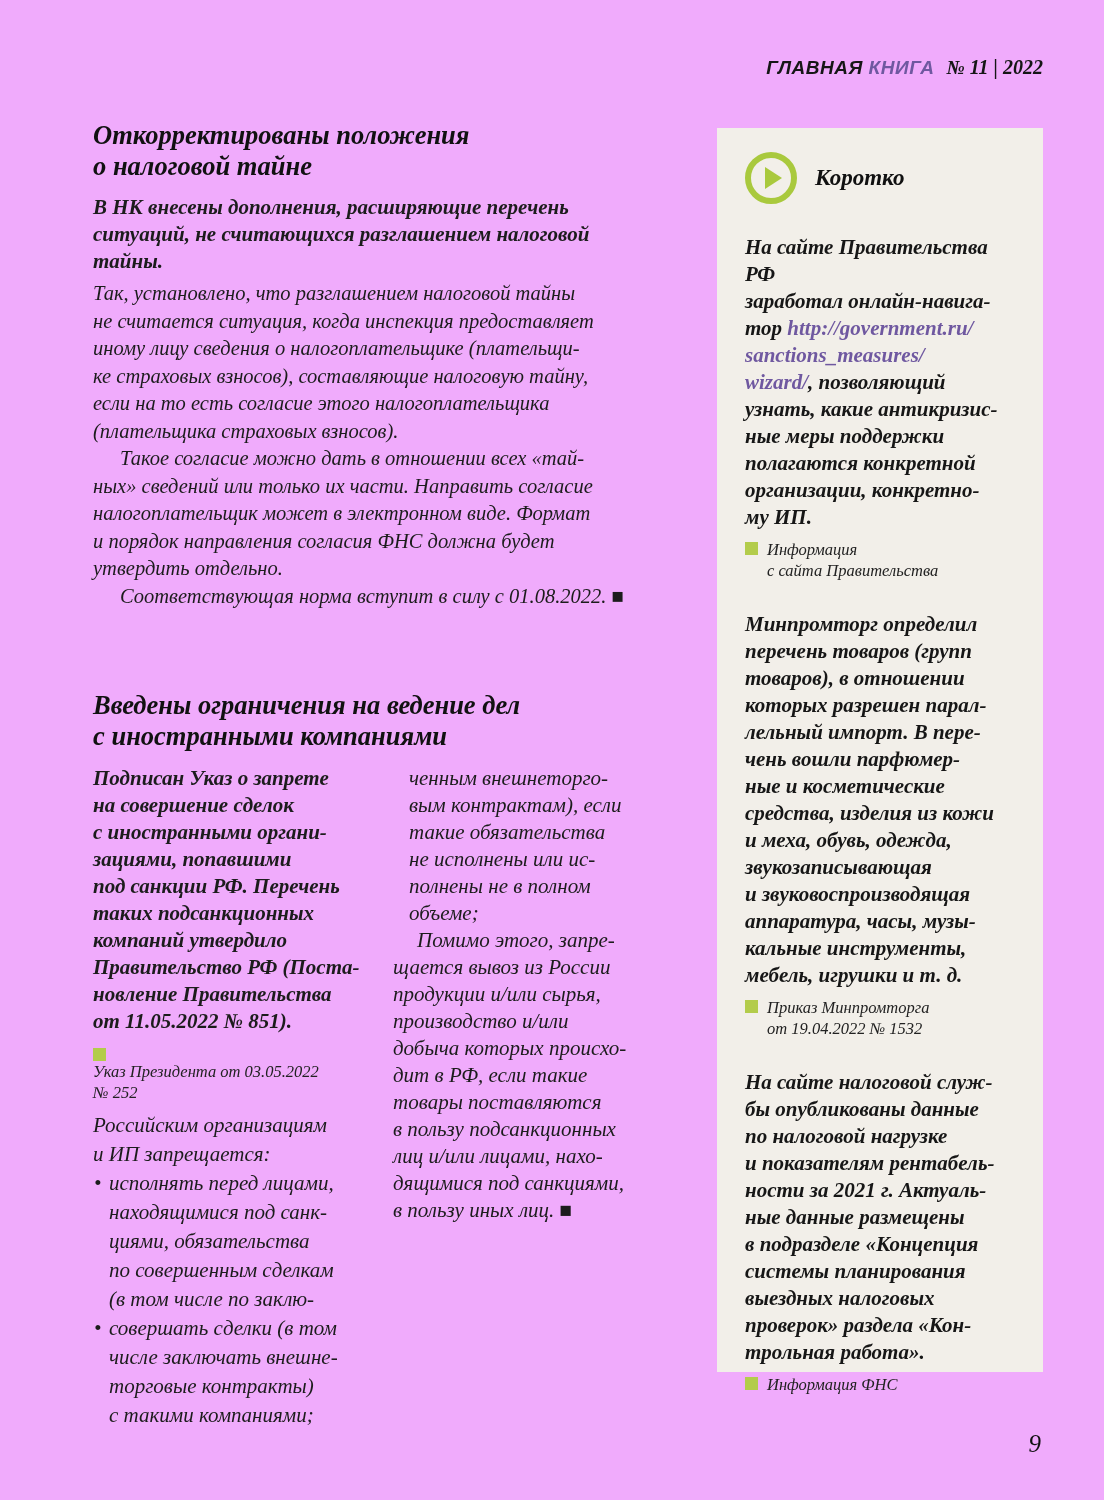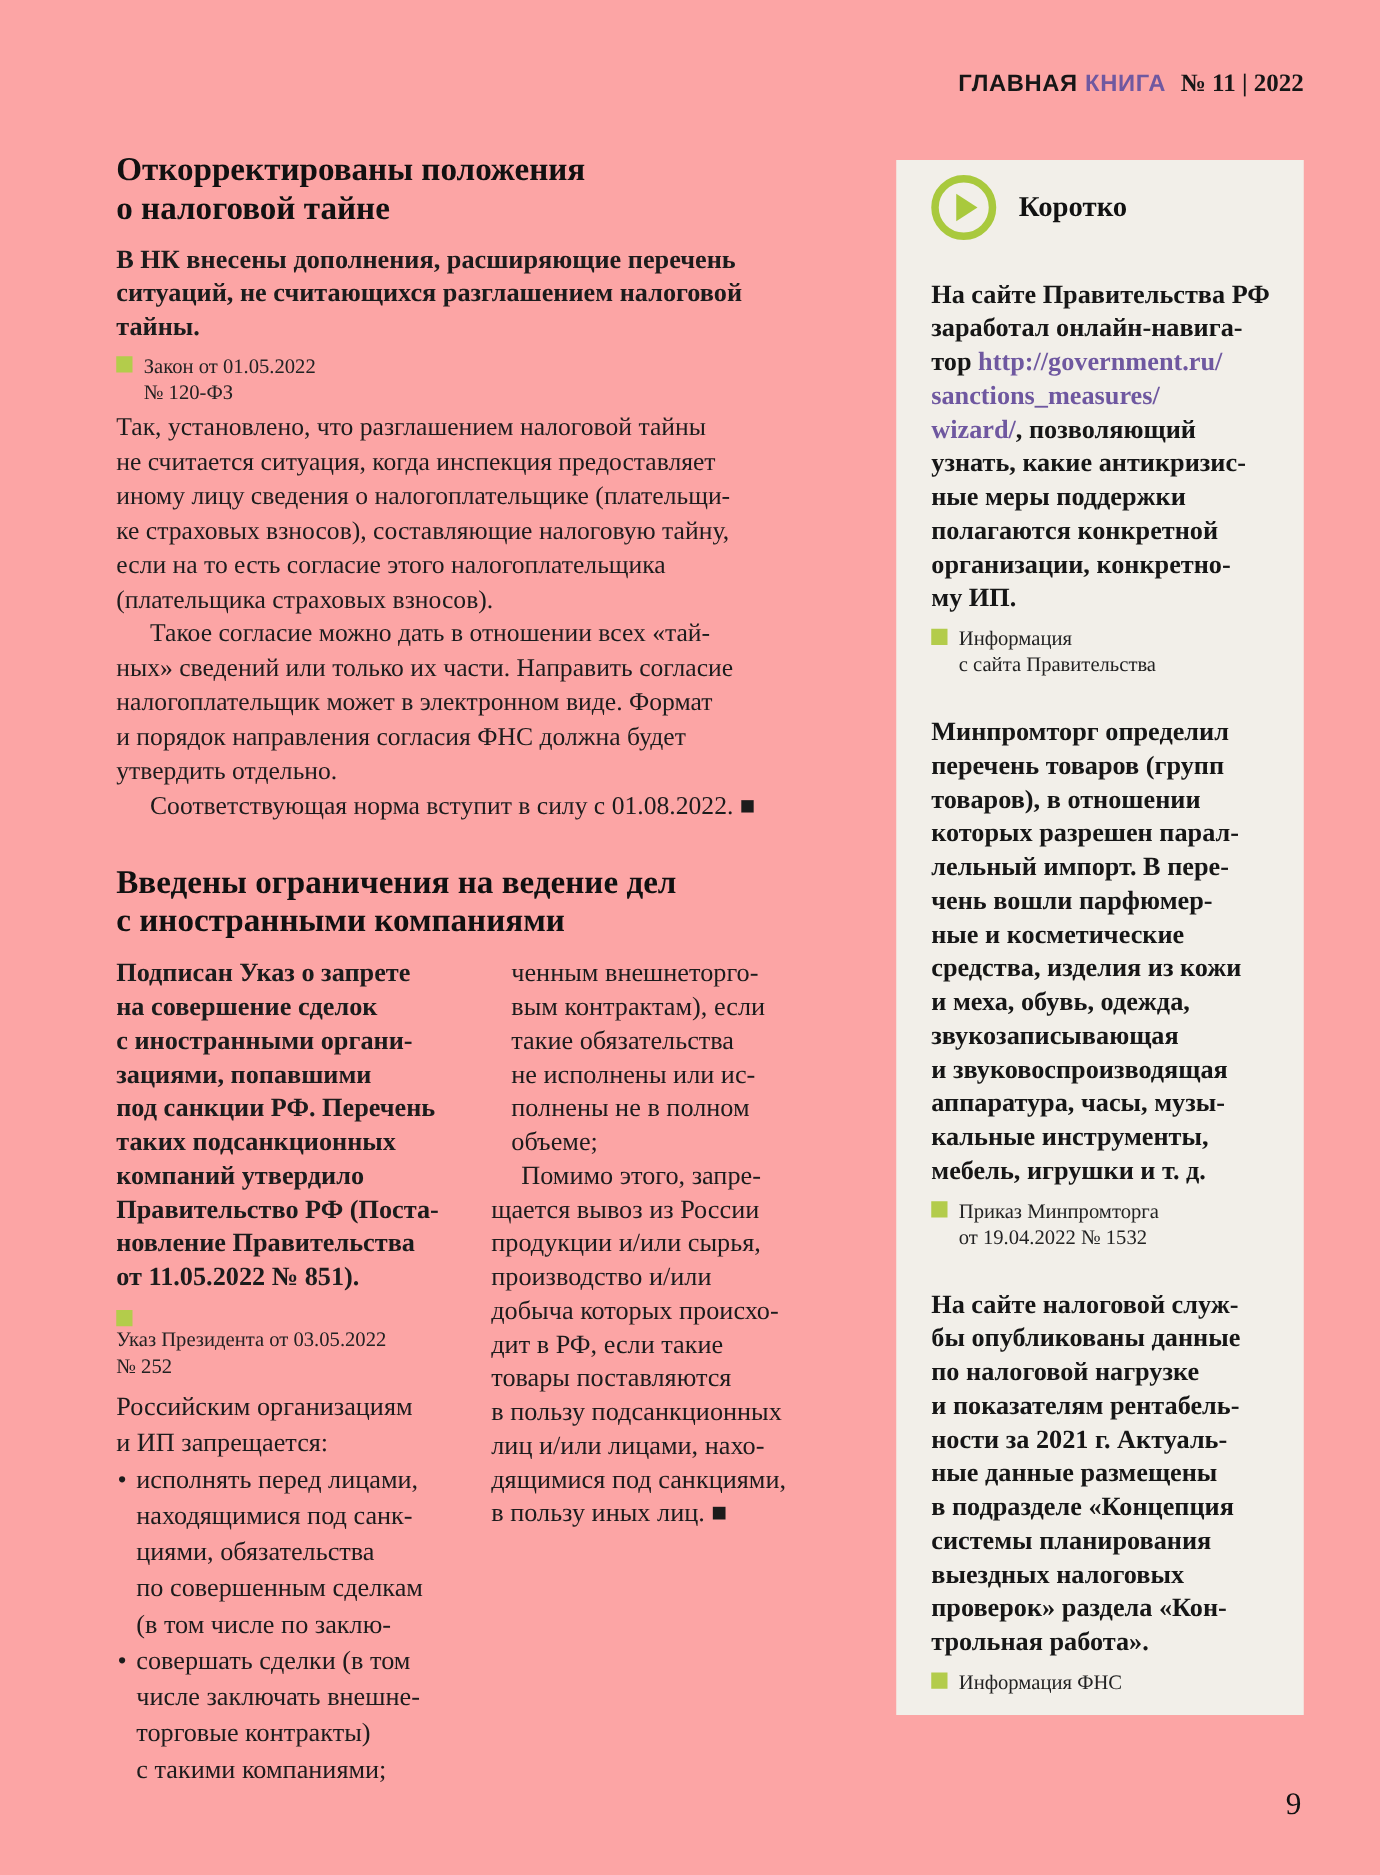--- a/index.html
+++ b/index.html
@@ -1,19 +1,20 @@
 <!DOCTYPE html>
 <html lang="ru"><head>
 <meta charset="utf-8">
 <style>
   html,body { margin:0; padding:0; background:#ffffff; }
   body { font-family:"Liberation Serif", "DejaVu Serif", serif; color:#1c1c1c; }
   .page {
-    position:relative; width:1104px; height:1500px; background:#fca5a5;
+    position:relative; width:1104px; height:1500px; background:#f0abfc;
     overflow:hidden;
+    font-style:italic;
   }
 
   
   .masthead {
     position:absolute; top:56px; right:61px;
     font-family:"Liberation Sans", sans-serif;
     font-weight:bold; font-size:19px; letter-spacing:.5px;
     white-space:nowrap; color:#161616;
   }
   .masthead .brand-2 { color:#6f58a0; }
@@ -47,21 +48,21 @@
   .col-right { font-size:21px; line-height:27px; }
   ul.bullets { list-style:none; margin:0; padding:0; }
   ul.bullets li { position:relative; padding-left:16px; }
   ul.bullets li::before { content:"\2022"; position:absolute; left:1px; }
   .bullet-cont { padding-left:16px; }
   .para-ind { text-indent:24px; }
 
   
   .sidebar {
     position:absolute; left:717px; top:128px; width:326px; height:1244px;
-    background:#f2efe9; box-sizing:border-box; padding:12px 24px 0 28px;
+    background:#f2efe9; box-sizing:border-box; padding:24px 24px 0 28px;
   }
   .sb-head { display:flex; align-items:center; height:52px; }
   .play-icon {
     flex:none; width:52px; height:52px; box-sizing:border-box;
     border:6px solid #a9c93d; border-radius:50%; position:relative;
   }
   .play-icon::after {
     content:""; position:absolute; left:14px; top:9px;
     border-left:17px solid #a9c93d;
     border-top:11px solid transparent; border-bottom:11px solid transparent;
@@ -89,25 +90,20 @@
     <span class="brand-2">КНИГА</span>
     <span class="issue">№ 11 | 2022</span>
   </div>
 
   <div class="article-1">
     <h1 class="article-title pre">Откорректированы положения
 о налоговой тайне</h1>
     <div class="lead pre">В НК внесены дополнения, расширяющие перечень
 ситуаций, не считающихся разглашением налоговой
 тайны.</div>
-    <div class="source-note">
-      <span class="source-sq"></span>
-      <span class="pre">Закон от 01.05.2022
-№ 120-ФЗ</span>
-    </div>
     <div class="body">
       <p class="pre">Так, установлено, что разглашением налоговой тайны
 не считается ситуация, когда инспекция предоставляет
 иному лицу сведения о налогоплательщике (плательщи-
 ке страховых взносов), составляющие налоговую тайну,
 если на то есть согласие этого налогоплательщика
 (плательщика страховых взносов).</p>
       <p class="pre ind">Такое согласие можно дать в отношении всех «тай-
 ных» сведений или только их части. Направить согласие
 налогоплательщик может в электронном виде. Формат

